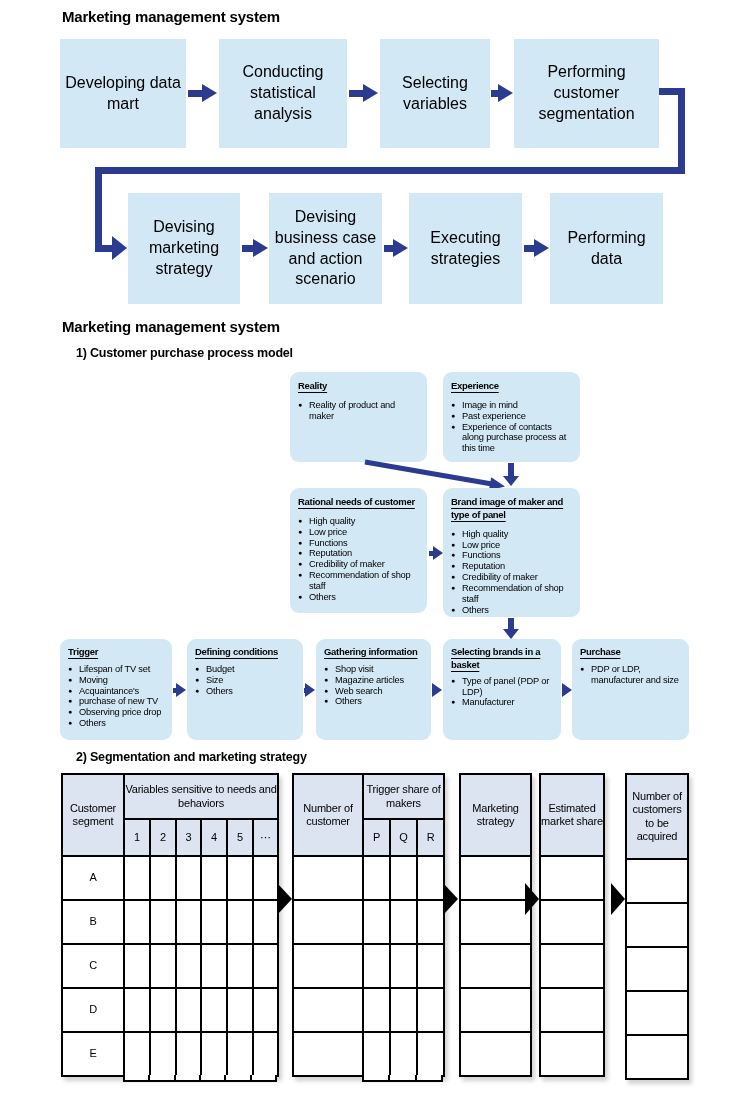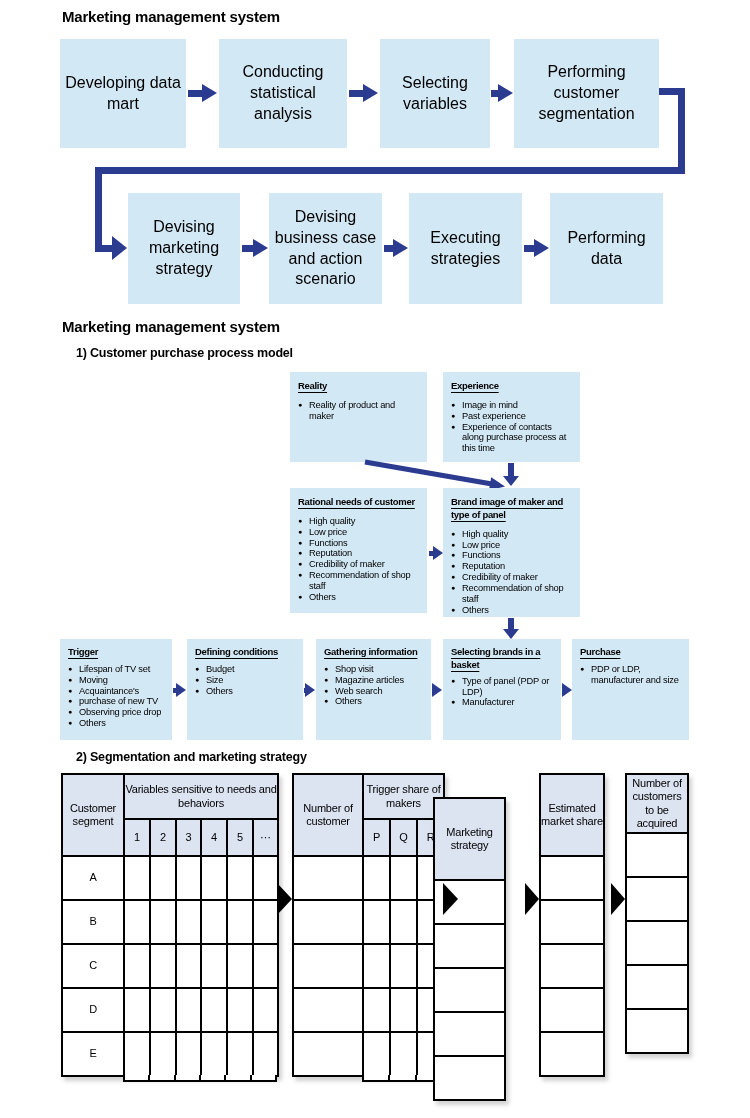--- a/index.html
+++ b/index.html
@@ -6,21 +6,21 @@
   #canvas{position:relative;width:750px;height:1118px;background:#fff;overflow:hidden;}
 
   .sec-title{position:absolute;font-size:15px;font-weight:700;letter-spacing:-0.2px;}
   .sub-title{position:absolute;font-size:12.5px;font-weight:700;letter-spacing:-0.2px;}
 
   
   .fbox{position:absolute;background:#d3e8f5;display:flex;align-items:center;justify-content:center;
         text-align:center;font-size:16px;line-height:1.3;padding:0 4px;box-sizing:border-box;}
 
   
-  .ibox{position:absolute;background:#d3e8f5;box-sizing:border-box;padding:8px 8px 6px 8px;}
+  .ibox{position:absolute;background:#d3e8f5;box-sizing:border-box;padding:8px 8px 6px 8px;border-radius:9px;}
   .ibox .btitle{font-size:9.5px;font-weight:700;letter-spacing:-0.3px;line-height:1.35;
         text-decoration:underline;text-decoration-thickness:1.2px;text-underline-offset:2.5px;margin:0 0 7px 0;}
   .ibox ul{margin:0;padding:0;list-style:none;}
   .ibox li{position:relative;padding-left:11px;font-size:9.3px;line-height:1.17;letter-spacing:-0.2px;}
   .ibox li::before{content:"\25CF";position:absolute;left:0;top:1px;font-size:7px;}
 
   
   .cline{position:absolute;background:#2b3b90;}
   .chead{position:absolute;width:0;height:0;}
 
@@ -368,21 +368,21 @@
           <td></td>
         </tr>
   </tbody>
     </table>
   <div class="overhang" style="left:362px;top:1075px;width:81px;height:7px;">
       <i></i>
       <i></i>
       <i></i>
     </div>
 
-  <table class="grp" style="left:433px;top:773px;margin-top:24px;">
+  <table class="grp" style="left:459px;top:773px;">
     <colgroup>
         <col style="width:71px">
       </colgroup>
     <tbody>
         <tr style="height:82px;">
           <td class="hd">Marketing strategy</td>
         </tr>
     <tr style="height:44px;">
           <td></td>
         </tr>
@@ -425,21 +425,21 @@
           <td></td>
         </tr>
   </tbody>
     </table>
 
   <table class="grp" style="left:625px;top:773px;">
     <colgroup>
         <col style="width:62px">
       </colgroup>
     <tbody>
-        <tr style="height:59px;">
+        <tr style="height:85px;">
           <td class="hd">Number of customers to be acquired</td>
         </tr>
     <tr style="height:44px;">
           <td></td>
         </tr>
     <tr style="height:44px;">
           <td></td>
         </tr>
     <tr style="height:44px;">
           <td></td>

